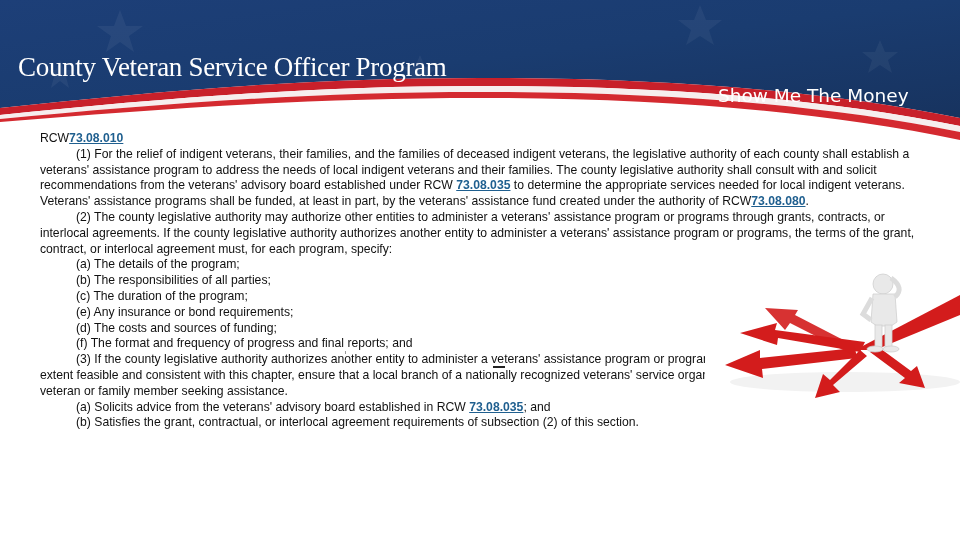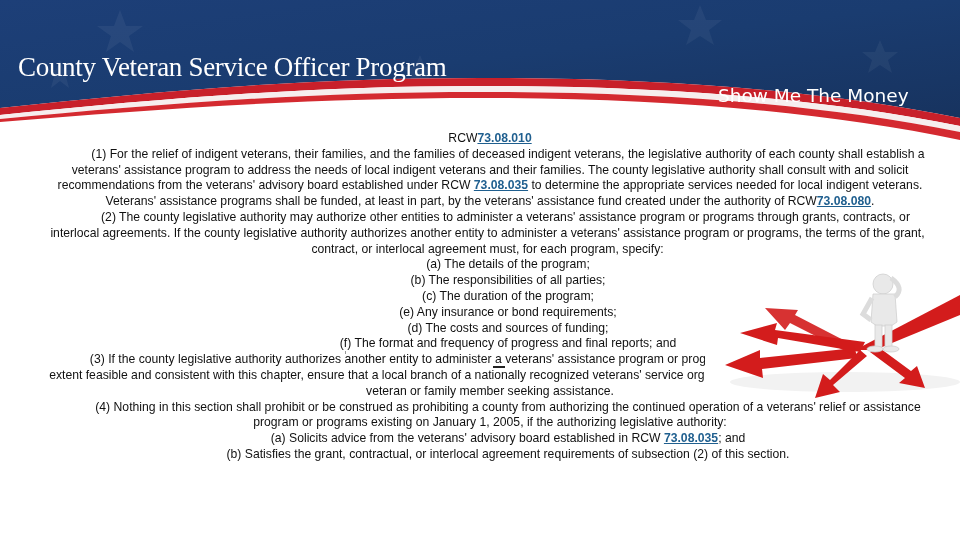--- a/index.html
+++ b/index.html
@@ -20,21 +20,21 @@
     .slide-subtitle {
       position: absolute; left: 718px; top: 43px;
       font-family: "DejaVu Sans", sans-serif;
       font-size: 18.5px; color: #ffffff; white-space: nowrap; margin-top: 42px;
     }
     .doc {
       position: absolute; left: 40px; top: 131px; width: 900px;
       font-family: "Liberation Sans", sans-serif;
       font-size: 12.2px; line-height: 15.8px; color: #111111;
     }
-    .doc p { margin: 0; text-align: center; }
+    .doc p { margin: 0; }
     .doc .indent1 { text-indent: 36px; }
     .doc .item { padding-left: 36px; }
     .doc .bold { font-weight: bold; font-size: 12.4px; }
     .doc a {
       color: #1f5f8f; font-weight: bold; text-decoration: underline;
     }
     .figure {
       position: absolute; left: 705px; top: 270px; width: 255px; height: 128px;
     }
     .stray-mark {
@@ -86,21 +86,20 @@
     <span>(1) For the relief of indigent veterans, their families, and the families of deceased indigent veterans, the legislative authority of each county shall establish a veterans' assistance program to address the needs of local indigent veterans and their families. The county legislative authority shall consult with and solicit recommendations from the veterans' advisory board established under RCW </span><a>73.08.035</a><span> to determine the appropriate services needed for local indigent veterans. Veterans' assistance programs shall be funded, at least in part, by the veterans' assistance fund created under the authority of RCW</span><a>73.08.080</a><span>.</span>
   </p>
   <p class="indent1" style="width:895px;">(2) The county legislative authority may authorize other entities to administer a veterans' assistance program or programs through grants, contracts, or interlocal agreements. If the county legislative authority authorizes another entity to administer a veterans' assistance program or programs, the terms of the grant, contract, or interlocal agreement must, for each program, specify:</p>
   <p class="item">(a) The details of the program;</p>
   <p class="item">(b) The responsibilities of all parties;</p>
   <p class="item">(c) The duration of the program;</p>
   <p class="item">(e) Any insurance or bond requirements;</p>
   <p class="item">(d) The costs and sources of funding;</p>
   <p class="item">(f) The format and frequency of progress and final reports; and</p>
   <p class="indent1">(3) If the county legislative authority authorizes another entity to administer a veterans' assistance program or programs, the authorized entity should, to the extent feasible and consistent with this chapter, ensure that a local branch of a nationally recognized veterans' service organization is the initial point of contact for a veteran or family member seeking assistance.</p>
-  <p class="indent1">(4) Nothing in this section shall prohibit or be construed as prohibiting a county from authorizing the continued operation of a veterans' relief or assistance program or programs existing on January 1, 2005, if the authorizing legislative authority:</p>
   <p class="item">
     <span>(a) Solicits advice from the veterans' advisory board established in RCW </span><a>73.08.035</a><span>; and</span>
   </p>
   <p class="item">(b) Satisfies the grant, contractual, or interlocal agreement requirements of subsection (2) of this section.</p>
 </div>
 
 <div class="figure">
   <svg width="255" height="128" viewBox="0 0 255 128">
     <rect x="0" y="0" width="255" height="128" fill="#ffffff"></rect>
     <ellipse cx="140" cy="112" rx="115" ry="10" fill="#f2f2f2"></ellipse>

